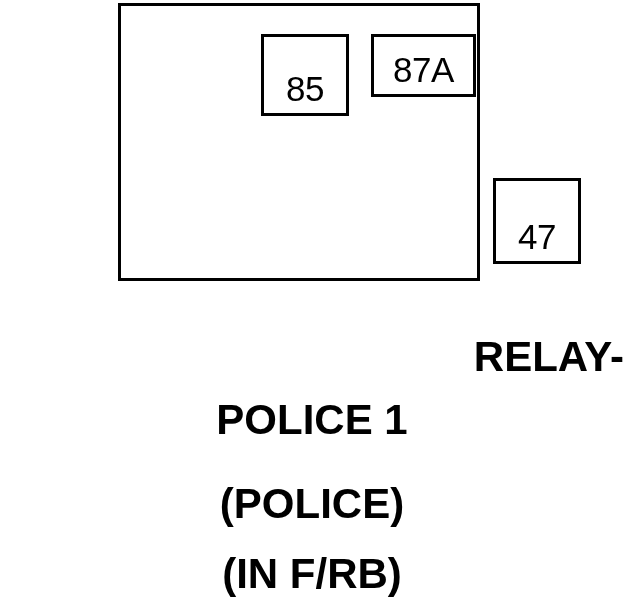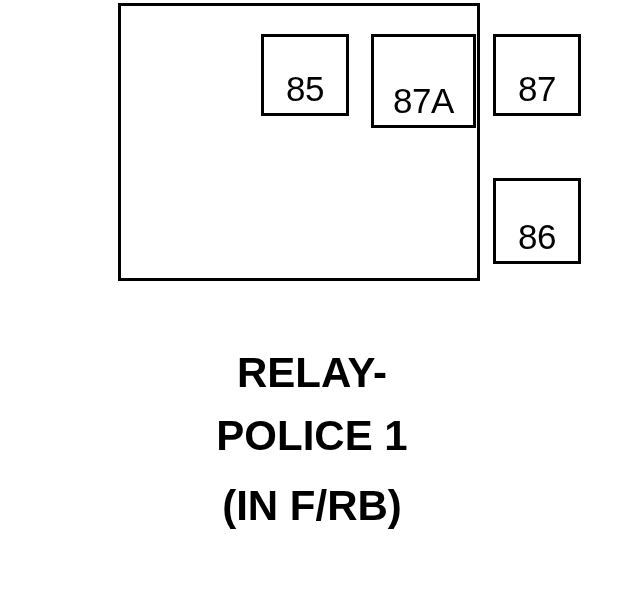--- a/index.html
+++ b/index.html
@@ -43,21 +43,21 @@
     bottom: 6px;
     text-align: center;
     font-size: 35px;
     line-height: 36px;
     letter-spacing: -0.5px;
     white-space: nowrap;
   }
 
   
   #pin-85  { left: 140px; top: 28px;  width: 88px;  height: 82px; }
-  #pin-87a { left: 250px; top: 28px;  width: 105px; height: 94px; text-decoration: underline; }
+  #pin-87a { left: 250px; top: 28px;  width: 105px; height: 63px; text-decoration: underline; }
   #pin-87  { left: 372px; top: 28px;  width: 88px;  height: 82px; }
   
   #pin-30  { left: 140px; top: 172px; width: 88px;  height: 86px; }
   #pin-86  { left: 372px; top: 172px; width: 88px;  height: 86px; }
 
   
   #caption {
     position: absolute;
     left: 0;
     top: 336px;
@@ -65,46 +65,44 @@
     text-align: center;
   }
   .caption-line {
     display: block;
     font-size: 42px;
     line-height: 42px;
     font-weight: bold;
     letter-spacing: 0px;
     white-space: nowrap;
   }
-  #caption-relay   { margin-top: 16px; }
+  #caption-relay   { margin-top: 0; text-align: right; }
   #caption-police1 { margin-top: 21px; }
   #caption-police  { margin-top: 42px; }
   #caption-infrb   { margin-top: 28px; }
 </style>
 </head>
 <body>
 
 <div id="relay-body">
 
   <div class="pin" id="pin-85">
     <span class="pin-label">85</span>
   </div>
 
   <div class="pin" id="pin-87a">
     <span class="pin-label">87A</span>
   </div>
 
-  <div class="pin" id="pin-87">
-    <span class="pin-label">87</span>
-  </div>
 
 
   <div class="pin" id="pin-86">
-    <span class="pin-label">86</span>
+    <span class="pin-label">47</span>
   </div>
 
 </div>
 
 <div id="caption">
   <span class="caption-line" id="caption-relay">RELAY-</span>
   <span class="caption-line" id="caption-police1">POLICE 1</span>
+  <span class="caption-line" id="caption-police">(POLICE)</span>
   <span class="caption-line" id="caption-infrb">(IN F/RB)</span>
 </div>
 
 </body></html>

